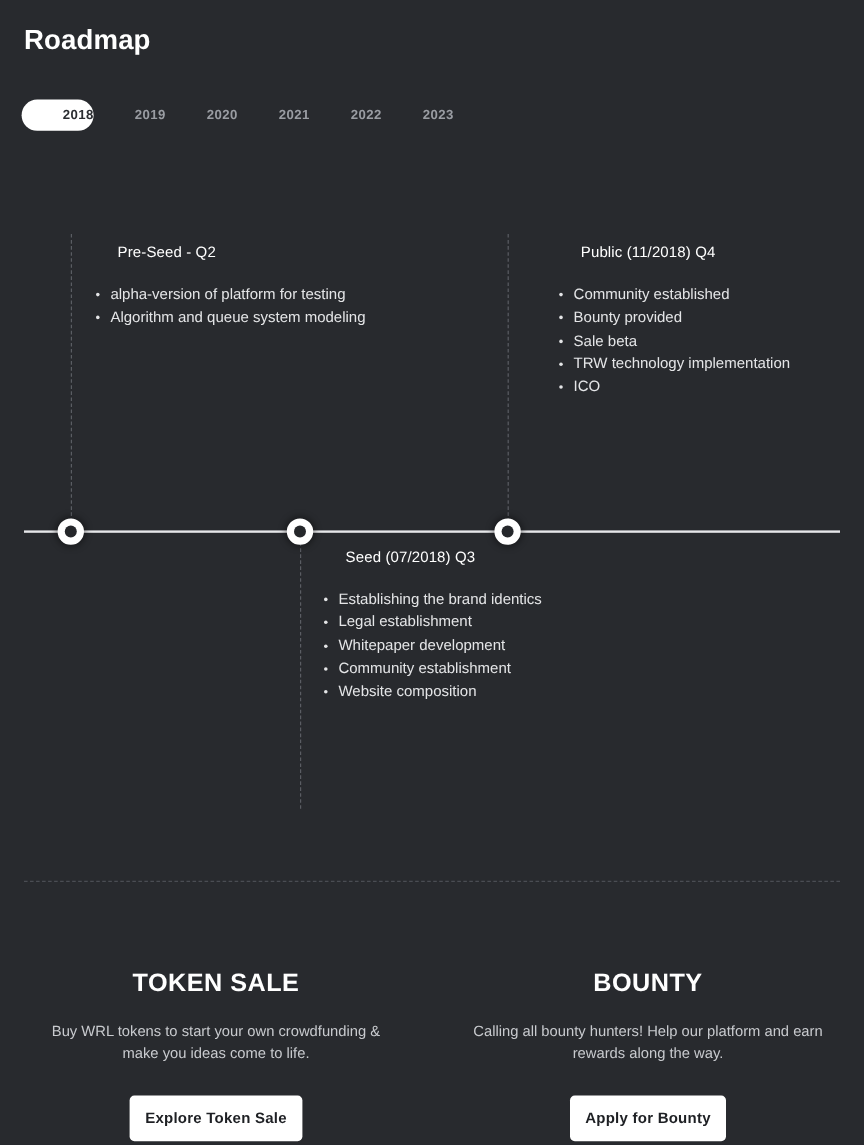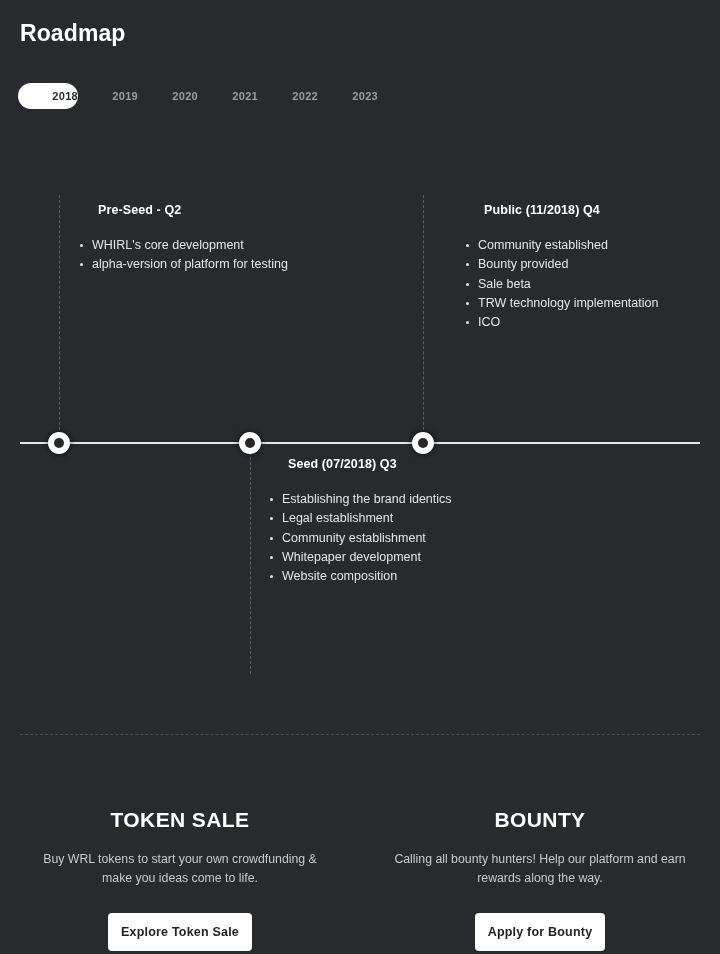--- a/index.html
+++ b/index.html
@@ -109,21 +109,21 @@
   .connector.up-1  { left: 59px;  top: 195px; height: 240px; }
   .connector.up-3  { left: 423px; top: 195px; height: 240px; }
   .connector.down-2{ left: 250px; top: 452px; height: 222px; }
 
   
   .milestone {
     position: absolute;
   }
   .milestone .m-title {
     font-size: 12.5px;
-    font-weight: 700;
+    font-weight: 400;
     color: #ffffff;
     letter-spacing: 0.1px;
     margin-bottom: 19px;
     padding-left: 20px;
   }
   .milestone ul {
     list-style: none;
   }
   .milestone li {
     position: relative;
@@ -222,43 +222,43 @@
     <div class="connector down-2"></div>
     <div class="connector up-3"></div>
 
     <div class="node n1"></div>
     <div class="node n2"></div>
     <div class="node n3"></div>
 
     <div class="milestone m-preseed">
       <div class="m-title">Pre-Seed - Q2</div>
       <ul>
-        <li>WHIRL's core development</li>
         <li>alpha-version of platform for testing</li>
+        <li>Algorithm and queue system modeling</li>
       </ul>
     </div>
 
     <div class="milestone m-public">
       <div class="m-title">Public (11/2018) Q4</div>
       <ul>
         <li>Community established</li>
         <li>Bounty provided</li>
         <li>Sale beta</li>
         <li>TRW technology implementation</li>
         <li>ICO</li>
       </ul>
     </div>
 
     <div class="milestone m-seed">
       <div class="m-title">Seed (07/2018) Q3</div>
       <ul>
         <li>Establishing the brand identics</li>
         <li>Legal establishment</li>
+        <li>Whitepaper development</li>
         <li>Community establishment</li>
-        <li>Whitepaper development</li>
         <li>Website composition</li>
       </ul>
     </div>
 
   </div>
 
   <div class="divider"></div>
 
   <div class="cta-row">
 

